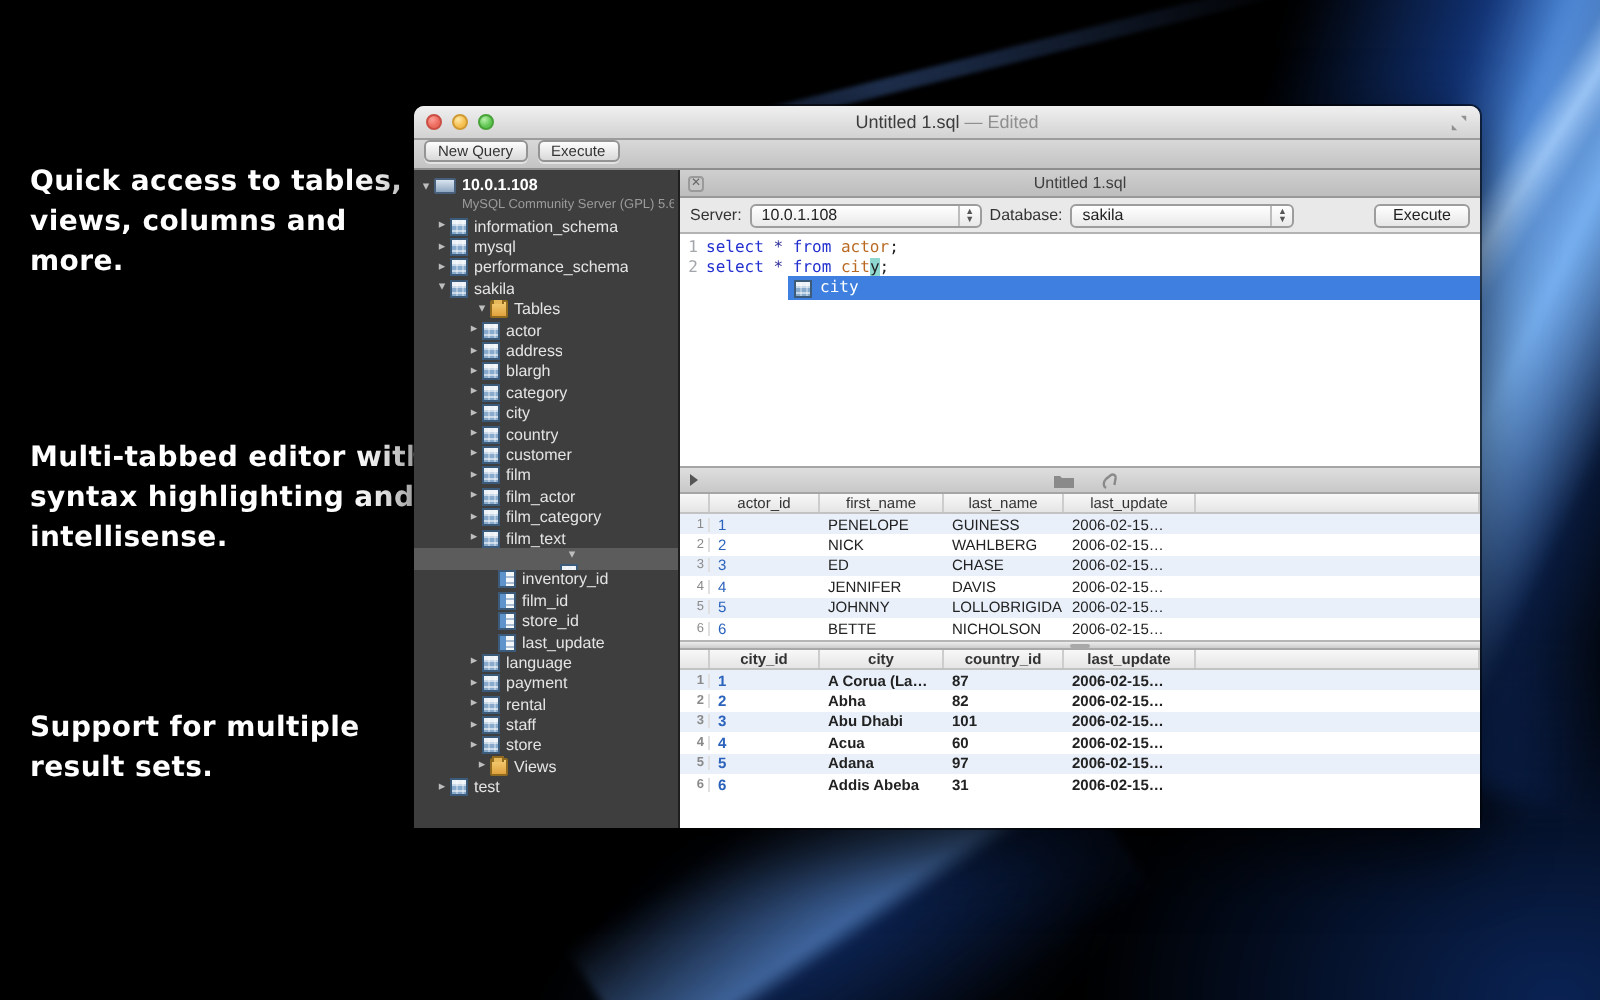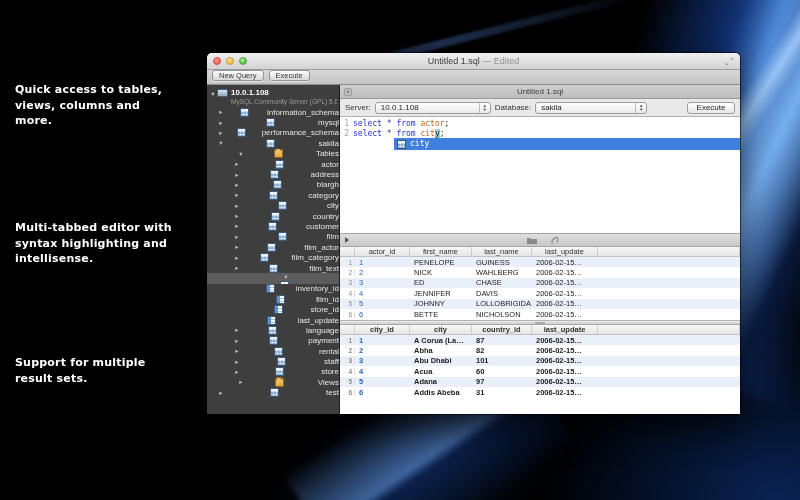--- a/index.html
+++ b/index.html
@@ -18,21 +18,21 @@
          background:radial-gradient(ellipse at 70% 60%, rgba(20,70,170,.5), transparent 70%); filter:blur(8px); }
   .st5 { left:300px; bottom:-30px; width:260px; height:140px; transform:rotate(-34deg);
          background:linear-gradient(180deg, transparent, rgba(110,170,255,.55) 48%, rgba(20,60,140,.35) 55%, transparent); filter:blur(2px); }
   .st6 { left:240px; bottom:-60px; width:360px; height:180px; transform:rotate(-30deg);
          background:radial-gradient(ellipse at 50% 50%, rgba(25,70,160,.28), transparent 70%); filter:blur(6px); }
   .st7 { right:150px; top:40px; width:420px; height:8px; transform:rotate(-14deg);
          background:linear-gradient(90deg, transparent, rgba(90,140,230,.35), transparent); filter:blur(1px); }
 
   
   .feature { position:absolute; color:#fff; font-family:"DejaVu Sans", sans-serif; font-weight:bold;
-             font-size:11px; line-height:1.42; white-space:pre-line; letter-spacing:.2px; }
+             font-size:14px; line-height:1.42; white-space:pre-line; letter-spacing:.2px; }
   .f1 { left:15px; top:82px; width:200px; }
   .f2 { left:15px; top:220px; width:205px; }
   .f3 { left:15px; top:355px; width:200px; }
 
   
   .window { position:absolute; left:207px; top:53px; width:533px; height:361px;
             border-radius:5px; box-shadow:0 12px 34px rgba(0,0,0,.75), 0 0 0 1px rgba(0,0,0,.55);
             display:flex; flex-direction:column; background:#d6d6d6; font-size:8px; color:#222; }
 
   .titlebar { height:17px; flex:none; background:linear-gradient(#f0f0f0,#d2d2d2);
@@ -56,21 +56,21 @@
   .main { flex:1; display:flex; min-height:0; }
 
   
   .sidebar { width:133px; flex:none; background:#3e3e3e; border-right:1px solid #1f1f1f;
              overflow:hidden; color:#e4e4e4; }
   .shead { padding:3px 2px 1px 2px; display:flex; }
   .shead .d { margin-top:2px; }
   .shead-text { overflow:hidden; }
   .shost { font-size:8px; font-weight:bold; color:#fff; line-height:9px; white-space:nowrap; }
   .sver { font-size:6.5px; color:#9b9b9b; line-height:8px; white-space:nowrap; }
-  .trow { height:10.4px; display:flex; align-items:center; white-space:nowrap; overflow:hidden; font-size:8px;justify-content:space-between; }
+  .trow { height:10.4px; display:flex; align-items:center; white-space:nowrap; overflow:hidden; font-size:8px; }
   .trow.sel { background:#5c5c5c;flex-direction:column; }
   .t1 { padding-left:10px; } .t2 { padding-left:30px; } .t3 { padding-left:26px; } .t4 { padding-left:34px; }
   .d { width:8px; flex:none; font-size:6.5px; color:#bdbdbd; text-align:center; line-height:8px; }
   .d.open::before { content:"▾"; }
   .d.closed::before { content:"▸"; }
   .i { width:9px; height:9px; flex:none; margin-right:3px; display:inline-block; }
   .i.srv { width:11px; height:8px; background:linear-gradient(#d9e4f0,#8fa7c1); border:1px solid #49607c; border-radius:1px; }
   .i.db, .i.tbl { background-color:#87aacd; border:1px solid #3c5a7a;
         background-image:linear-gradient(to bottom, rgba(255,255,255,.85) 0 2px, transparent 2px),
                          repeating-linear-gradient(to bottom, transparent 0 2px, rgba(255,255,255,.55) 2px 3px),

